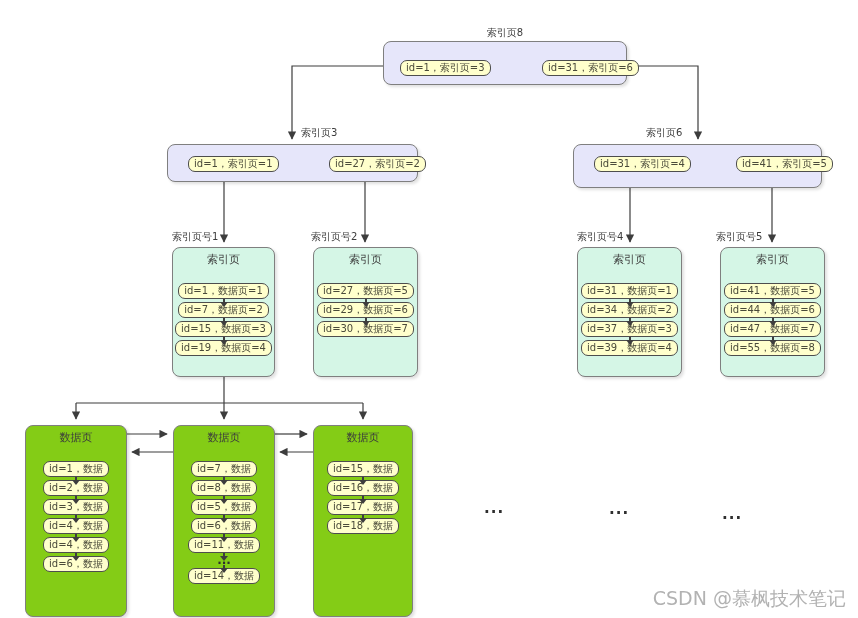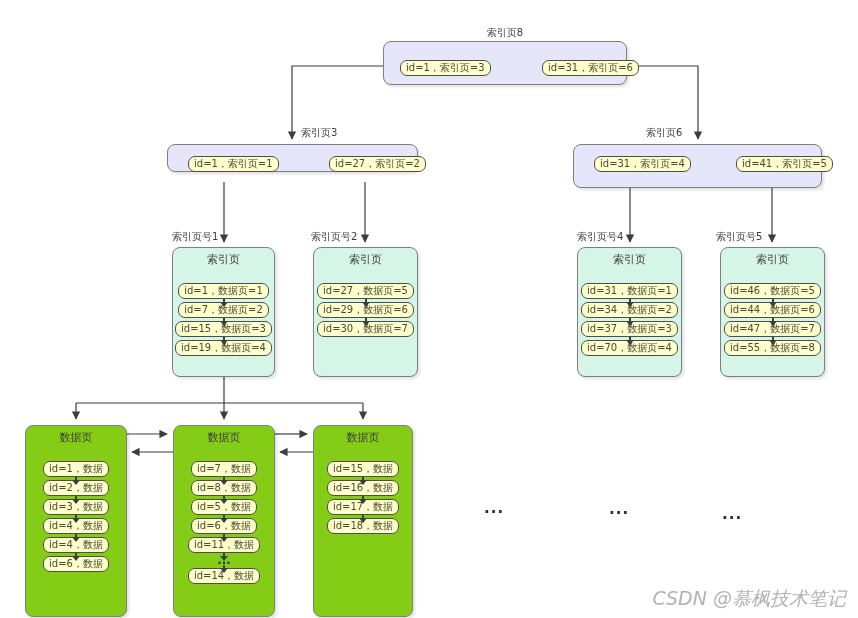--- a/index.html
+++ b/index.html
@@ -16,21 +16,21 @@
   .abs-pill{position:absolute;}
   .hdr{font-size:11px;color:#3c3c3c;text-align:center;padding-top:4px;}
   .lbl{position:absolute;font-size:10px;color:#3c3c3c;white-space:nowrap;}
   .lbl.center{text-align:center;}
   .stack{display:flex;flex-direction:column;align-items:center;margin-top:16px;}
   .varrow{width:2px;height:3px;background:#3d3d3d;margin:0 auto;position:relative;}
   .varrow::after{content:"";position:absolute;top:3px;left:-3px;width:0;height:0;
     border:4px solid transparent;border-top:5px solid #3d3d3d;border-bottom:0;}
   .dots{font-size:12px;line-height:9px;color:#2e2e2e;text-align:center;font-weight:bold;}
   .float-dots{position:absolute;font-size:15px;font-weight:bold;color:#2e2e2e;letter-spacing:1px;}
-  .watermark{position:absolute;right:12px;top:586px;font-size:19px;color:#b2b2b2;font-style:italic;}
+  .watermark{position:absolute;right:12px;top:586px;font-size:19px;color:#b2b2b2;}
   svg.wires{position:absolute;left:0;top:0;z-index:1;pointer-events:none;}
   .box,.lbl,.float-dots,.watermark{z-index:2;}
 </style>
 </head>
 <body>
 
 <div class="canvas">
 
   <svg class="wires" width="858" height="618" viewBox="0 0 858 618">
     <defs>
@@ -57,21 +57,21 @@
     </g>
   </svg>
 
   <div class="lbl center" style="left:383px;top:26px;width:244px">索引页8</div>
   <div class="box lav" style="left:383px;top:41px;width:244px;height:44px">
     <div class="pill abs-pill" style="left:16px;top:18px">id=1，索引页=3</div>
     <div class="pill abs-pill" style="left:158px;top:18px">id=31，索引页=6</div>
   </div>
 
   <div class="lbl" style="left:301px;top:126px">索引页3</div>
-  <div class="box lav" style="left:167px;top:144px;width:251px;height:28px">
+  <div class="box lav" style="left:167px;top:144px;width:251px;height:38px">
     <div class="pill abs-pill" style="left:20px;top:11px">id=1，索引页=1</div>
     <div class="pill abs-pill" style="left:161px;top:11px">id=27，索引页=2</div>
   </div>
 
   <div class="lbl" style="left:646px;top:126px">索引页6</div>
   <div class="box lav" style="left:573px;top:144px;width:249px;height:44px">
     <div class="pill abs-pill" style="left:20px;top:11px">id=31，索引页=4</div>
     <div class="pill abs-pill" style="left:162px;top:11px">id=41，索引页=5</div>
   </div>
 
@@ -104,29 +104,29 @@
   <div class="lbl" style="left:577px;top:230px">索引页号4</div>
   <div class="box green" style="left:577px;top:247px;width:105px;height:130px">
     <div class="hdr">索引页</div>
     <div class="stack">
       <div class="pill">id=31，数据页=1</div>
       <div class="varrow"></div>
       <div class="pill">id=34，数据页=2</div>
       <div class="varrow"></div>
       <div class="pill">id=37，数据页=3</div>
       <div class="varrow"></div>
-      <div class="pill">id=70，数据页=4</div>
+      <div class="pill">id=39，数据页=4</div>
     </div>
   </div>
 
   <div class="lbl" style="left:716px;top:230px">索引页号5</div>
   <div class="box green" style="left:720px;top:247px;width:105px;height:130px">
     <div class="hdr">索引页</div>
     <div class="stack">
-      <div class="pill">id=46，数据页=5</div>
+      <div class="pill">id=41，数据页=5</div>
       <div class="varrow"></div>
       <div class="pill">id=44，数据页=6</div>
       <div class="varrow"></div>
       <div class="pill">id=47，数据页=7</div>
       <div class="varrow"></div>
       <div class="pill">id=55，数据页=8</div>
     </div>
   </div>
 
   <div class="box pink" style="left:25px;top:425px;width:102px;height:192px">

